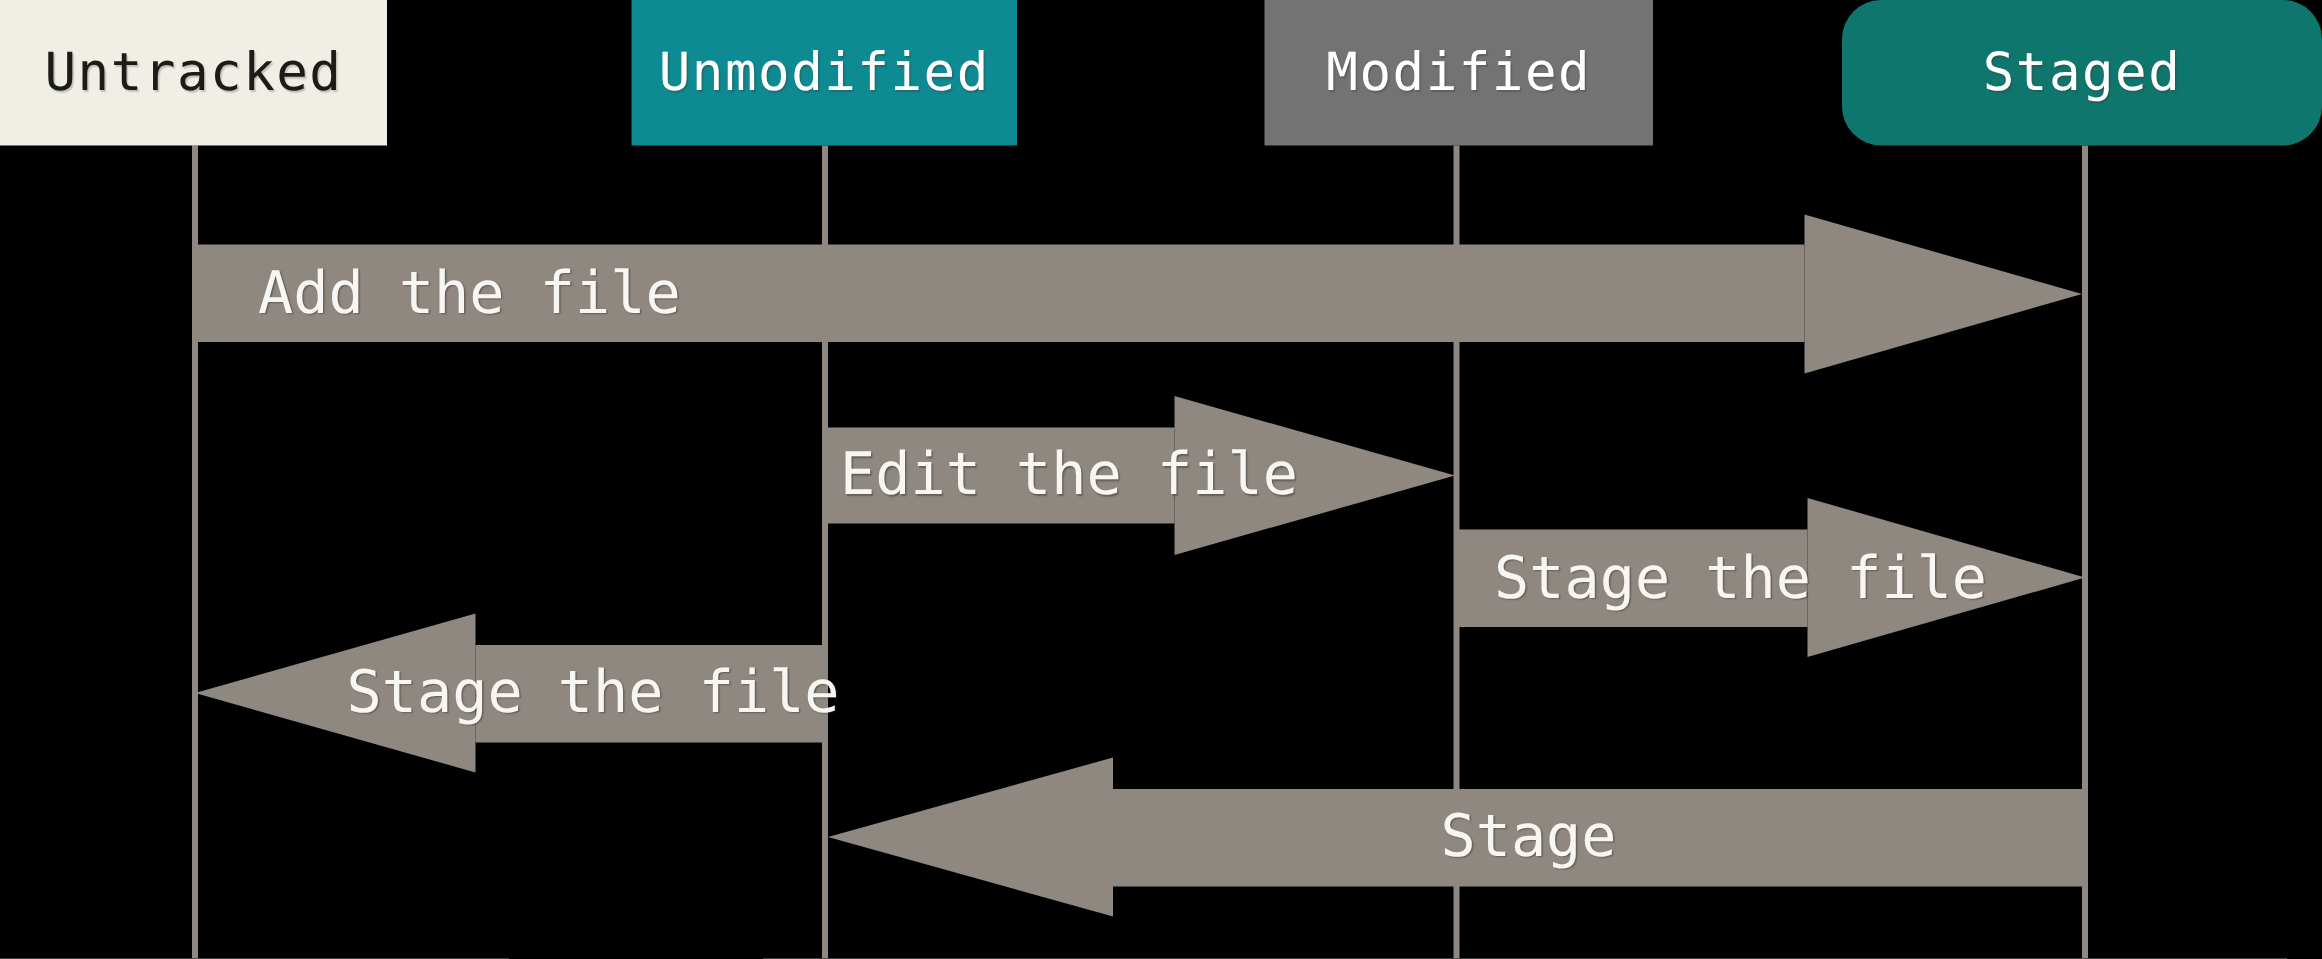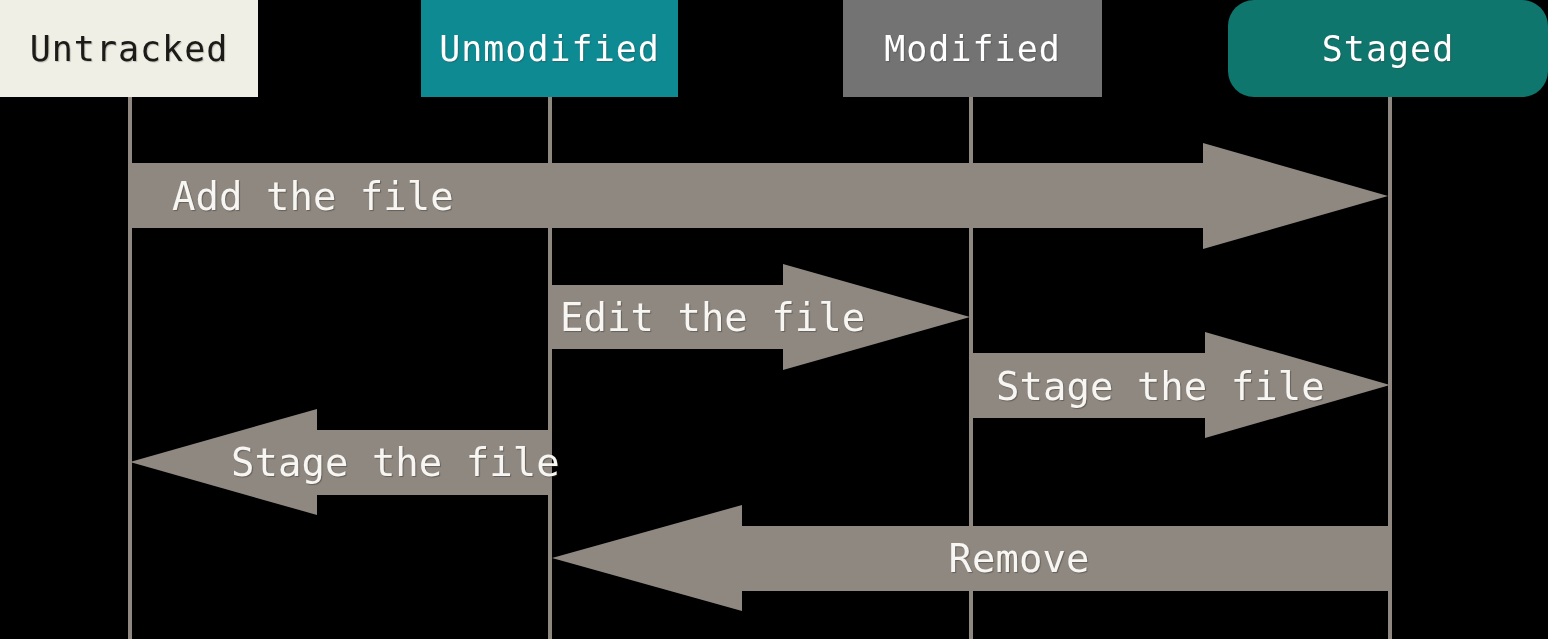--- a/index.html
+++ b/index.html
@@ -113,16 +113,16 @@
 
   <div>
     <div class="head left" style="left:130px; top:409px"></div>
     <div class="shaft" style="left:317px; top:430px; width:235px; height:65px"></div>
     <div class="arrow-label" style="left:231px; top:462px">Stage the file</div>
   </div>
 
   <div>
     <div class="head left commit" style="left:552px; top:505px"></div>
     <div class="shaft" style="left:742px; top:526px; width:648px; height:65px"></div>
-    <div class="arrow-label centered" style="left:1019px; top:558px">Remove</div>
+    <div class="arrow-label centered" style="left:1019px; top:558px">Stage</div>
   </div>
 
 </div>
 
 </body></html>

